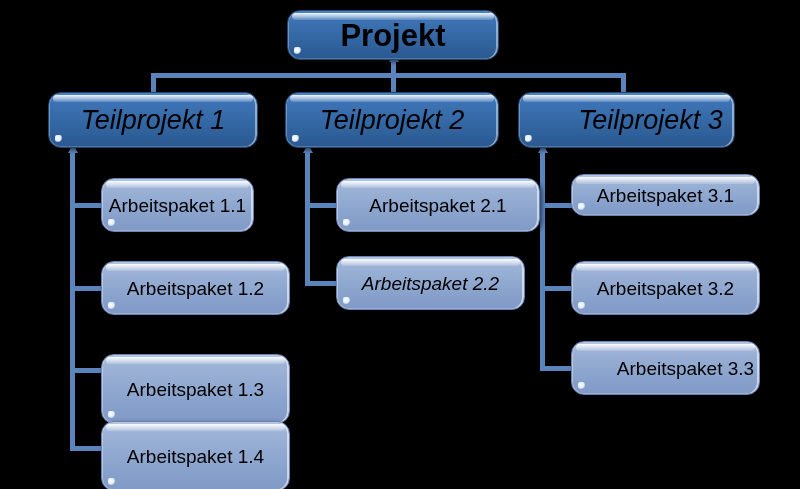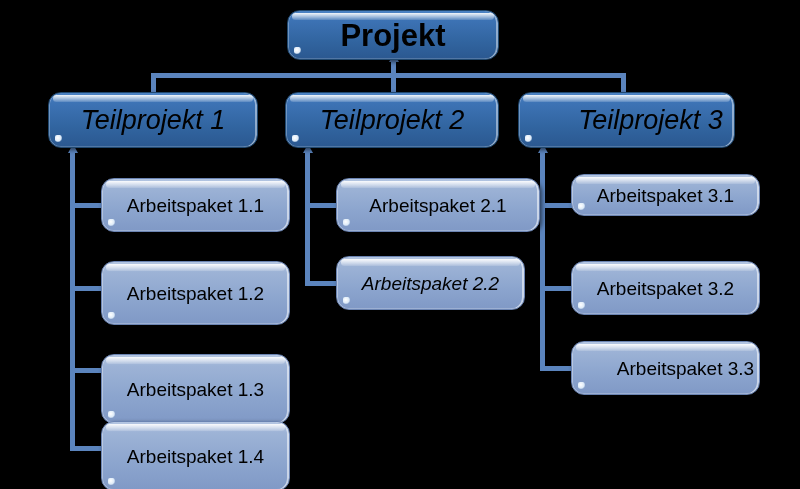--- a/index.html
+++ b/index.html
@@ -103,24 +103,24 @@
   <div class="node dark sub" style="left:48px;top:92px;width:210px;height:56px;">
     <span class="lbl">Teilprojekt 1</span>
   </div>
   <div class="node dark sub" style="left:285px;top:92px;width:214px;height:56px;">
     <span class="lbl">Teilprojekt 2</span>
   </div>
   <div class="node dark sub" style="left:518px;top:92px;width:217px;height:56px;padding-left:48px;">
     <span class="lbl">Teilprojekt 3</span>
   </div>
 
-  <div class="node light pkg" style="left:101px;top:178px;width:189px;height:54px;">
+  <div class="node light pkg" style="left:101px;top:178px;width:153px;height:54px;">
     <span class="lbl">Arbeitspaket 1.1</span>
   </div>
-  <div class="node light pkg" style="left:101px;top:261px;width:189px;height:64px;">
+  <div class="node light pkg" style="left:101px;top:261px;width:189px;height:54px;">
     <span class="lbl">Arbeitspaket 1.2</span>
   </div>
   <div class="node light pkg" style="left:101px;top:354px;width:189px;height:70px;">
     <span class="lbl">Arbeitspaket 1.3</span>
   </div>
   <div class="node light pkg" style="left:101px;top:421px;width:189px;height:70px;">
     <span class="lbl">Arbeitspaket 1.4</span>
   </div>
 
   <div class="node light pkg" style="left:336px;top:178px;width:204px;height:54px;">

